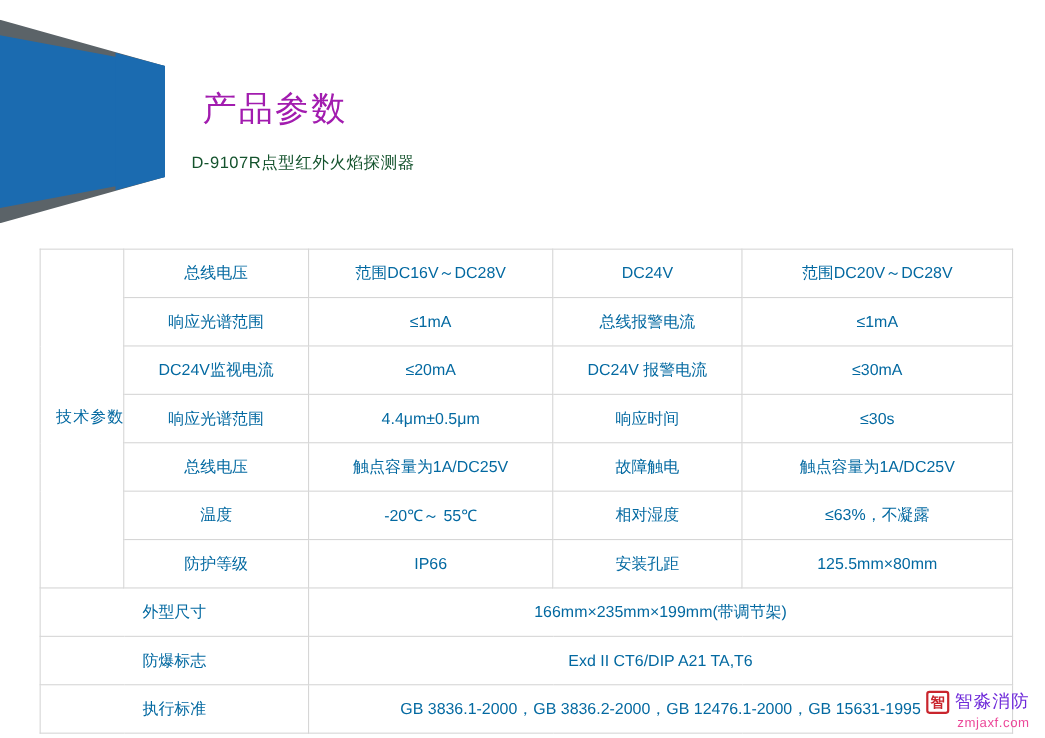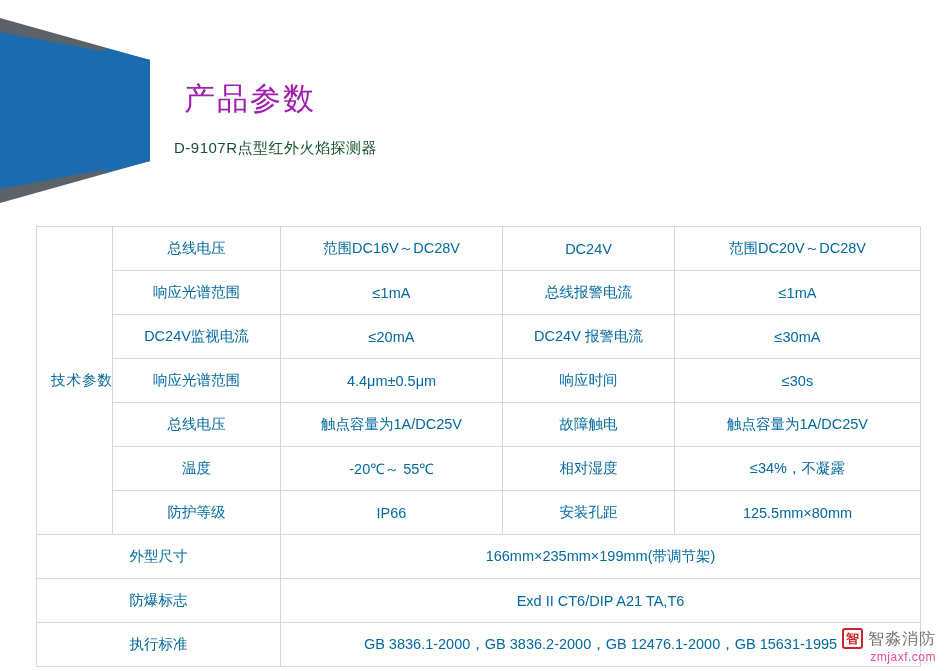--- a/index.html
+++ b/index.html
@@ -112,22 +112,23 @@
     font-size: 13px;
     font-weight: bold;
     display: flex;
     align-items: center;
     justify-content: center;
     margin-right: 5px;
     line-height: 1;
   }
   .wm-main {
     font-size: 16px;
-    color: #737373;
+    color: #6d28d9;
     letter-spacing: 1px;
+    font-family: Liberation Mono, monospace;
   }
   .wm-url {
     font-size: 12px;
     color: #ec4899;
     letter-spacing: 0.5px;
     margin-top: 2px;
   }
 </style>
 </head>
 <body>
@@ -183,21 +184,21 @@
       <tr>
         <td class="key">总线电压</td>
         <td class="val">触点容量为1A/DC25V</td>
         <td class="key">故障触电</td>
         <td class="val">触点容量为1A/DC25V</td>
       </tr>
       <tr>
         <td class="key">温度</td>
         <td class="val">-20℃～ 55℃</td>
         <td class="key">相对湿度</td>
-        <td class="val">≤34%，不凝露</td>
+        <td class="val">≤63%，不凝露</td>
       </tr>
       <tr>
         <td class="key">防护等级</td>
         <td class="val">IP66</td>
         <td class="key">安装孔距</td>
         <td class="val">125.5mm×80mm</td>
       </tr>
       <tr>
         <td class="key" colspan="2">外型尺寸</td>
         <td class="val" colspan="3">166mm×235mm×199mm(带调节架)</td>

